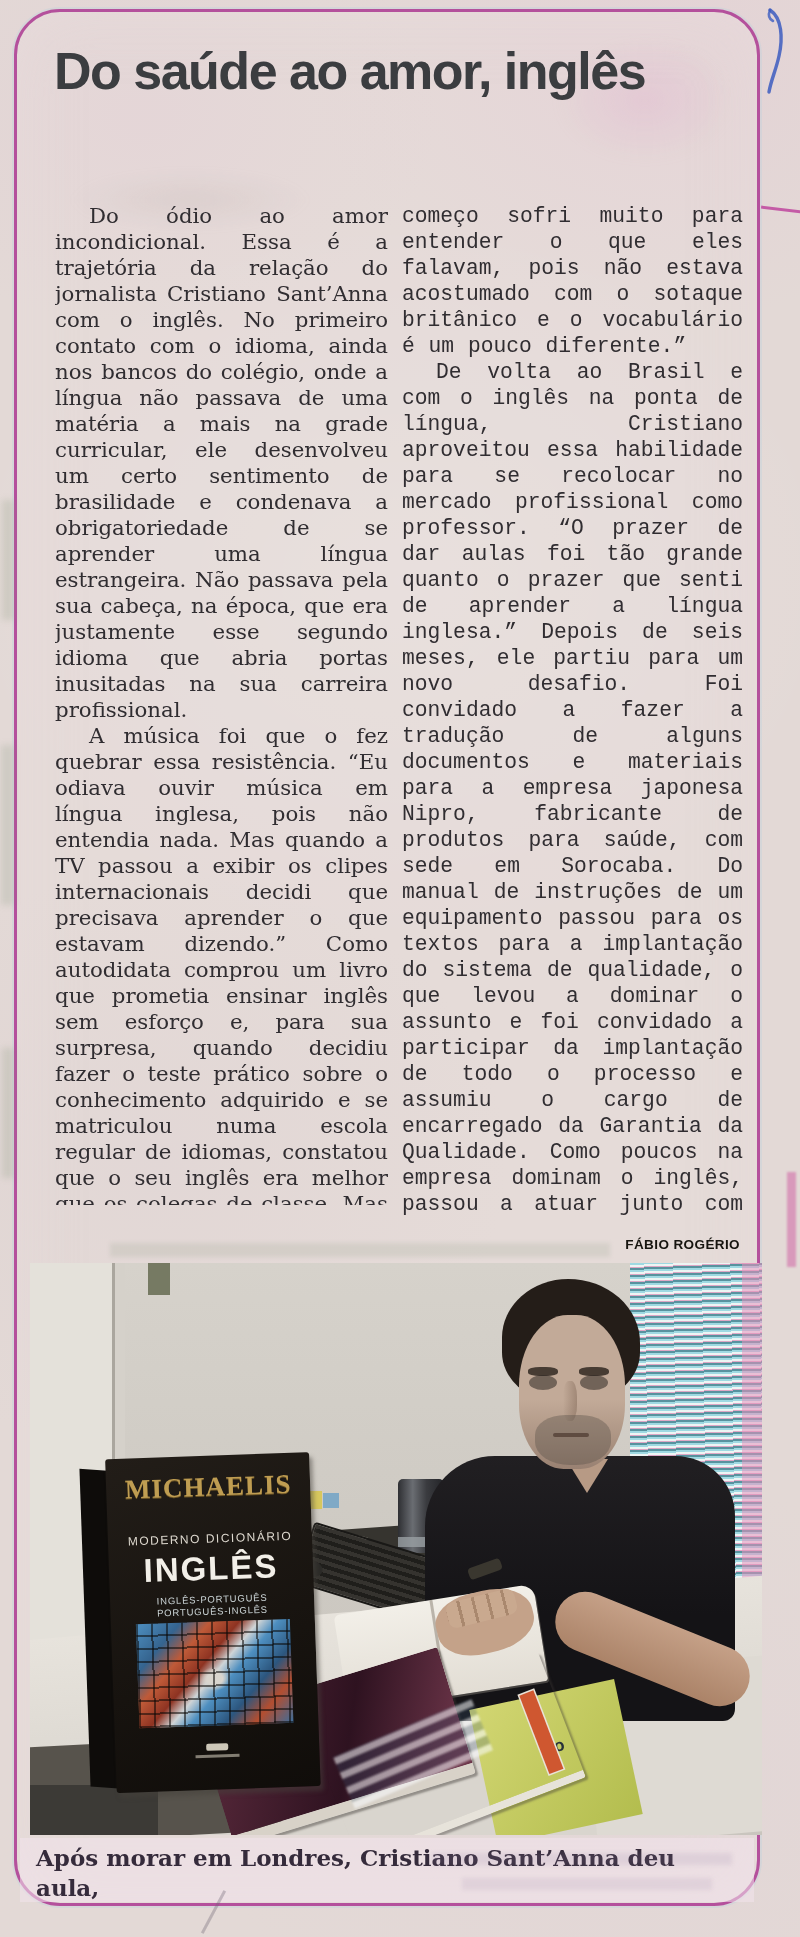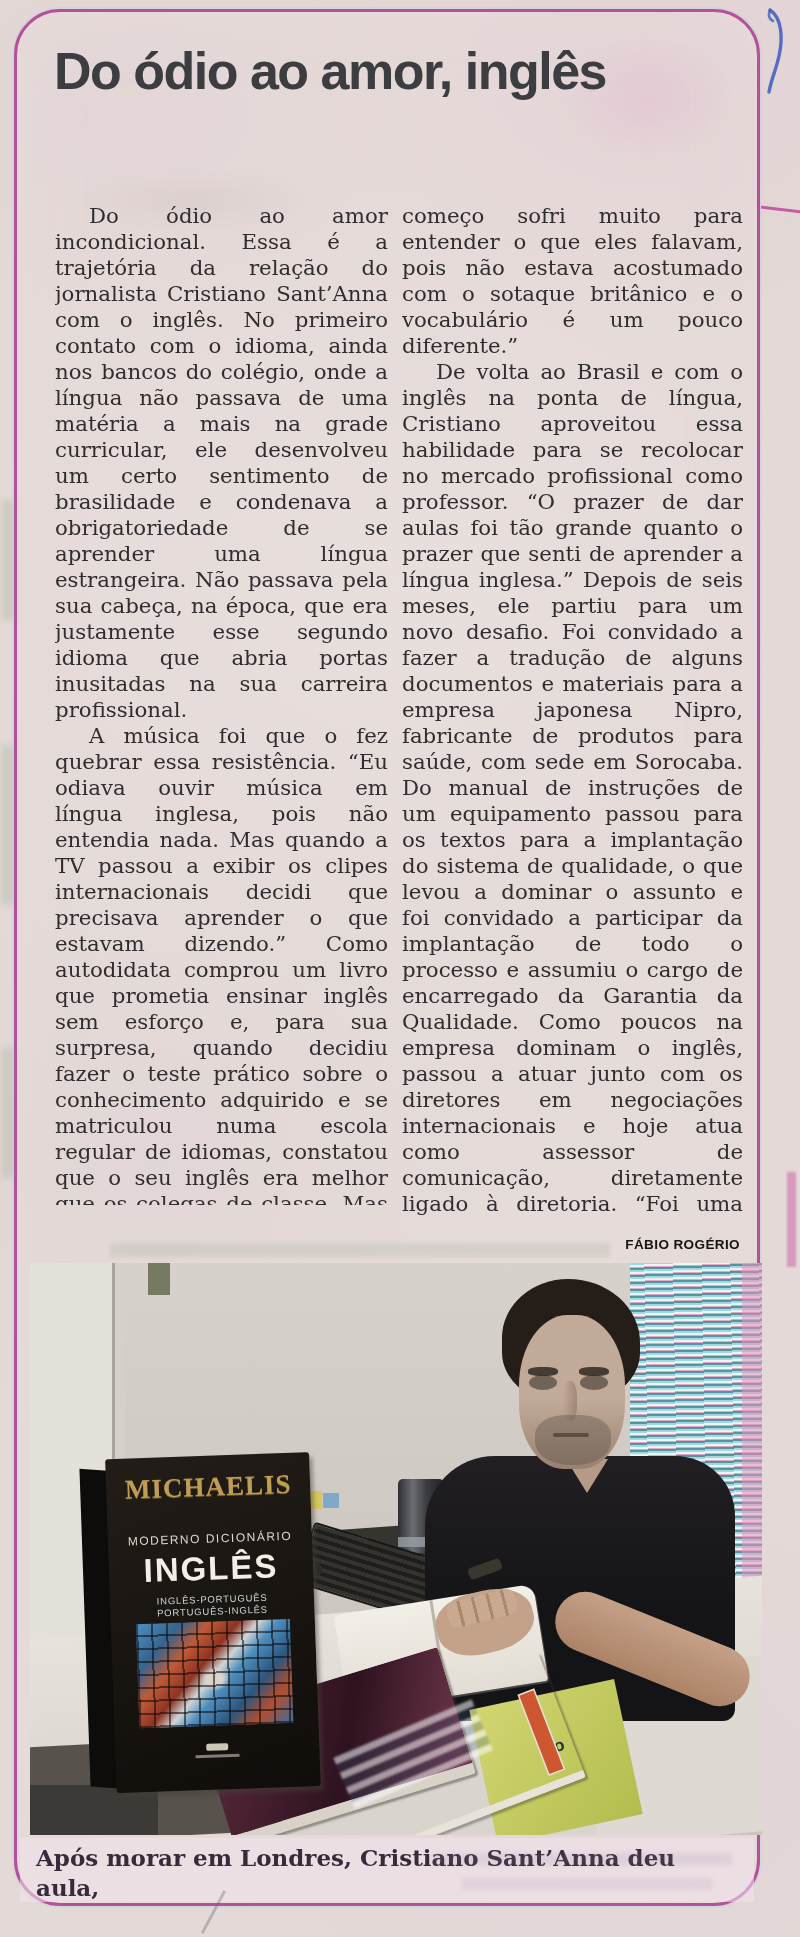--- a/index.html
+++ b/index.html
@@ -39,21 +39,21 @@
   }
 
   .col {
     position:absolute; top:203px;
     font-family:"DejaVu Serif","Liberation Serif",serif;
     font-size:21.3px; line-height:26px;
     text-align:justify; color:#302d31;
     overflow:hidden;
   }
   .col-left  { left:55px;  width:333px; height:1002px; }
-  .col-right { left:402px; width:341px; height:1014px; }
+  .col-right { left:402px; width:341px; height:1014px;font-family:Liberation Mono, monospace; }
   .col p.indent { text-indent:34px; }
   .col p { word-spacing:1px; }
 
   .photo-credit {
     position:absolute; top:1237px; right:60px;
     font-size:13.5px; font-weight:700; letter-spacing:.4px;
     color:#16140f;
     text-align:center;
   }
 
@@ -211,21 +211,21 @@
 </head>
 <body>
 
 <div class="paper-texture"></div>
 
 <div class="bleed b7"></div>
 <div class="bleed b8"></div>
 
 <div class="article-box"></div>
 
-<h1 class="headline"><span>Do ódio ao amor, inglês</span><br>
+<h1 class="headline"><span>Do saúde ao amor, inglês</span><br>
 </h1>
 
 <div class="col col-left">
   <p class="indent">Do ódio ao amor incondicional. Essa é a trajetória da relação do jornalista Cristiano Sant’Anna com o inglês. No primeiro contato com o idioma, ainda nos bancos do colégio, onde a língua não passava de uma matéria a mais na grade curricular, ele desenvolveu um certo sentimento de brasilidade e condenava a obrigatoriedade de se aprender uma língua estrangeira. Não passava pela sua cabeça, na época, que era justamente esse segundo idioma que abria portas inusitadas na sua carreira profissional.</p>
   <p class="indent">A música foi que o fez quebrar essa resistência. “Eu odiava ouvir música em língua inglesa, pois não entendia nada. Mas quando a TV passou a exibir os clipes internacionais decidi que precisava aprender o que estavam dizendo.” Como autodidata comprou um livro que prometia ensinar inglês sem esforço e, para sua surpresa, quando decidiu fazer o teste prático sobre o conhecimento adquirido e se matriculou numa escola regular de idiomas, constatou que o seu inglês era melhor que os colegas de classe. Mas o teste de verdade aconteceu para valer quando decidiu realizar o sonho de morar em Londres e aprender o inglês britânico diretamente da fonte (sempre foi fascinado pelo charme europeu). “No</p>
 </div>
 
 <div class="col col-right">
   <p>começo sofri muito para entender o que eles falavam, pois não estava acostumado com o sotaque britânico e o vocabulário é um pouco diferente.”</p>
   <p class="indent"><span>De volta ao Brasil e com o inglês na ponta de língua, Cristiano aproveitou essa habilidade para se recolocar no mercado profissional como professor. “O prazer de dar aulas foi tão grande quanto o prazer que senti de aprender a língua inglesa.” Depois de seis meses, ele partiu para um novo desafio. Foi convidado a fazer a tradução de alguns documentos e materiais para a empresa japonesa Nipro, fabricante de produtos para saúde, com sede em Sorocaba. Do manual de instruções de um equipamento passou para os textos para a implantação do sistema de qualidade, o que levou a dominar o assunto e foi convidado a participar da implantação de todo o processo e assumiu o cargo de encarregado da Garantia da Qualidade. Como poucos na empresa dominam o inglês, passou a atuar junto com os diretores em negociações internacionais e hoje atua como assessor de comunicação, diretamente ligado à diretoria. “Foi uma trajetória bastante diferente para um jornalista. Sem o inglês, eu não chegaria a esse ponto, não teria esta experiência.”</span> </p>

